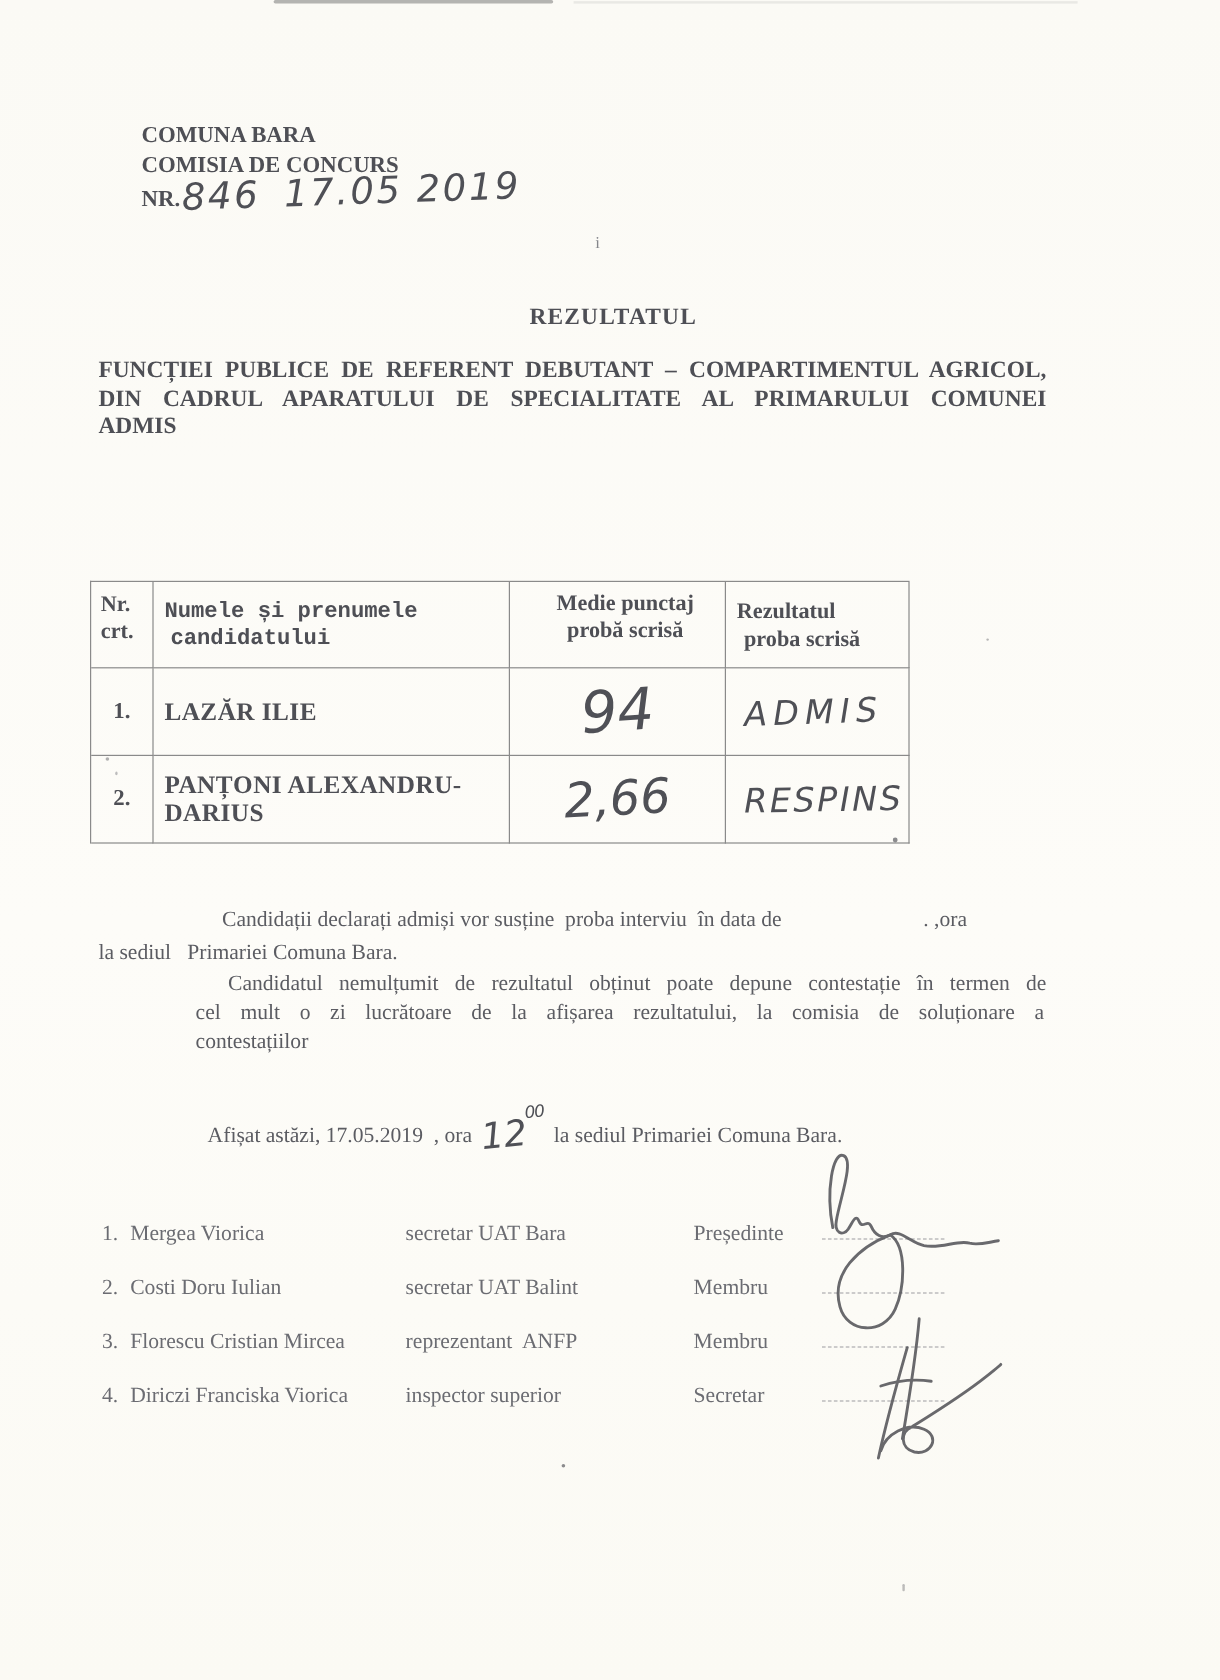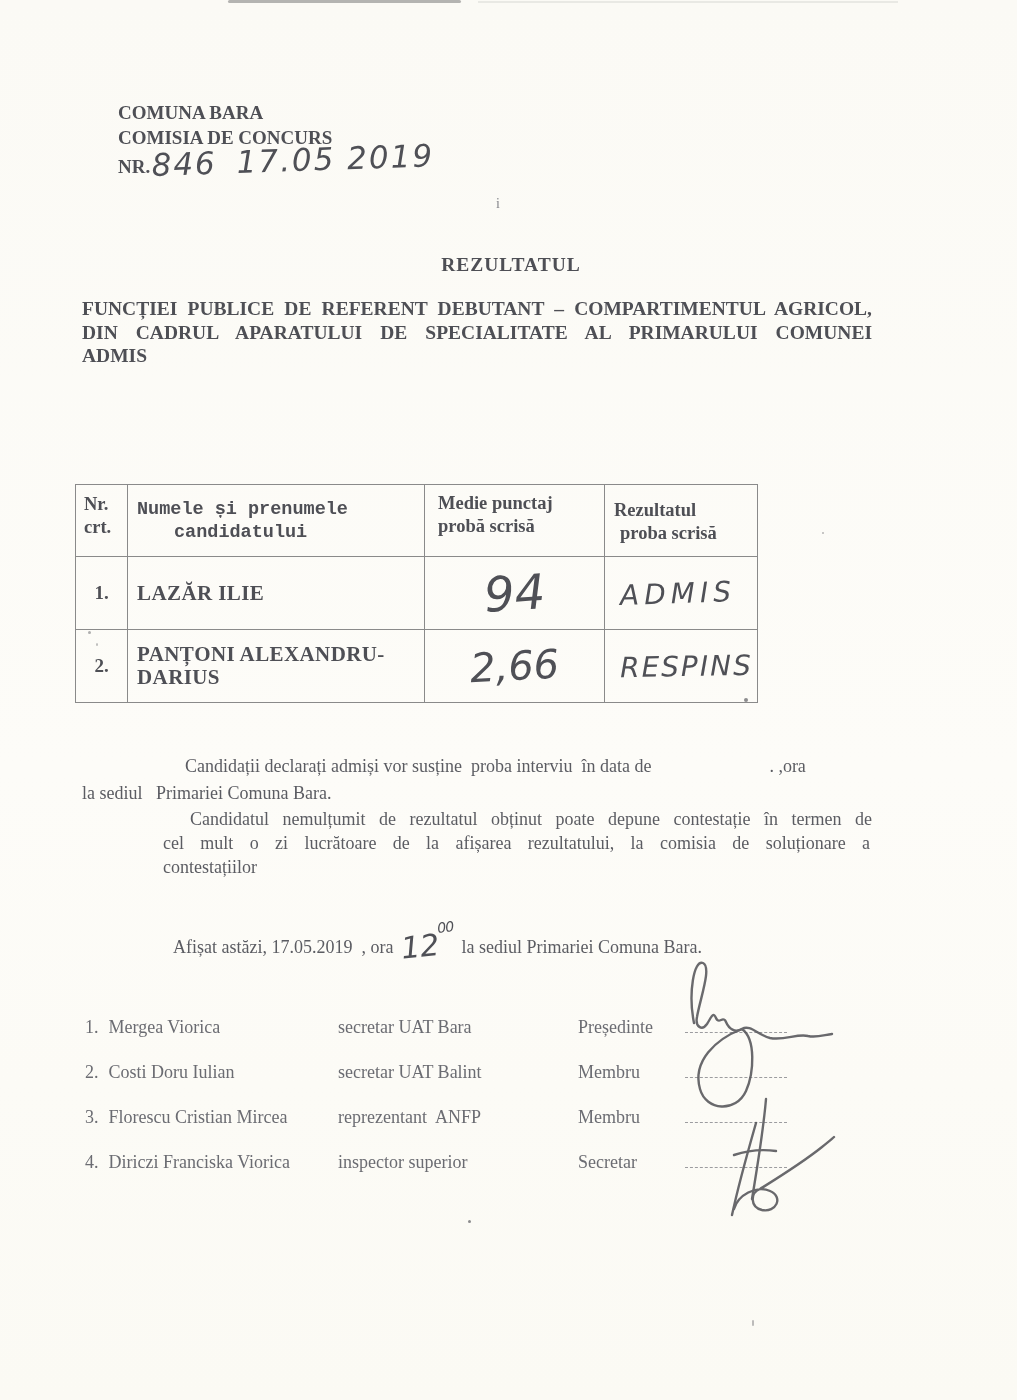--- a/index.html
+++ b/index.html
@@ -38,22 +38,22 @@
     display:grid;
     grid-template-columns:52px 297px 180px 153px;
     grid-template-rows:72px 73px 73px;
     border-top:1px solid #8a8a8a;
     border-left:1px solid #8a8a8a;
   }
   .cell{border-right:1px solid #8a8a8a;border-bottom:1px solid #8a8a8a;box-sizing:border-box;overflow:visible;}
   .hcell{font-weight:bold;color:#4e4f55;font-size:18.5px;line-height:23px;}
   .hc1{padding:8px 0 0 8px;}
   .hc2{padding:13px 0 0 9px;font-family:Liberation Mono, monospace;}
-  .hc2 .l2{padding-left:5px;margin-left:32px;}
-  .hc3{padding:7px 0 0 13px;}
+  .hc2 .l2{padding-left:5px;}
+  .hc3{padding:7px 0 0 13px;text-align:center;}
   .hc4{padding:14px 0 0 9px;}
   .hc4 .l2{padding-left:6px;}
   .ncell{display:flex;align-items:center;justify-content:center;font-weight:bold;color:#4e4f55;font-size:19px;}
   .namecell{display:flex;flex-direction:column;justify-content:center;padding-left:9px;font-weight:bold;color:#4e4f55;font-size:21px;letter-spacing:.4px;line-height:23px;}
   .scorecell{display:flex;align-items:center;justify-content:center;}
   .score1{font-size:48px;transform:rotate(-4deg);line-height:1;}
   .score2{font-size:40px;transform:rotate(-3deg);line-height:1;}
   .rescell{display:flex;align-items:center;padding-left:15px;}
   .res1{font-size:28px;letter-spacing:5px;transform:rotate(-2deg);}
   .res2{font-size:28px;letter-spacing:2px;transform:rotate(-1deg);}

